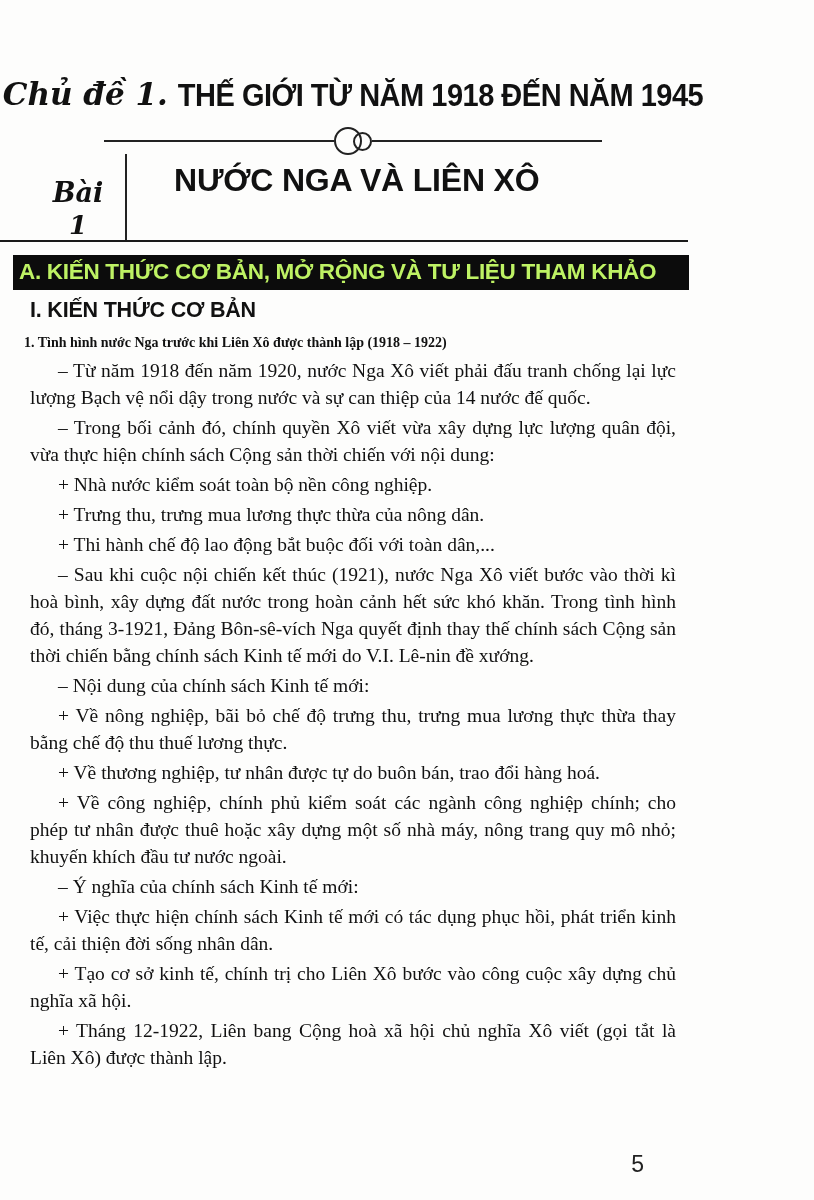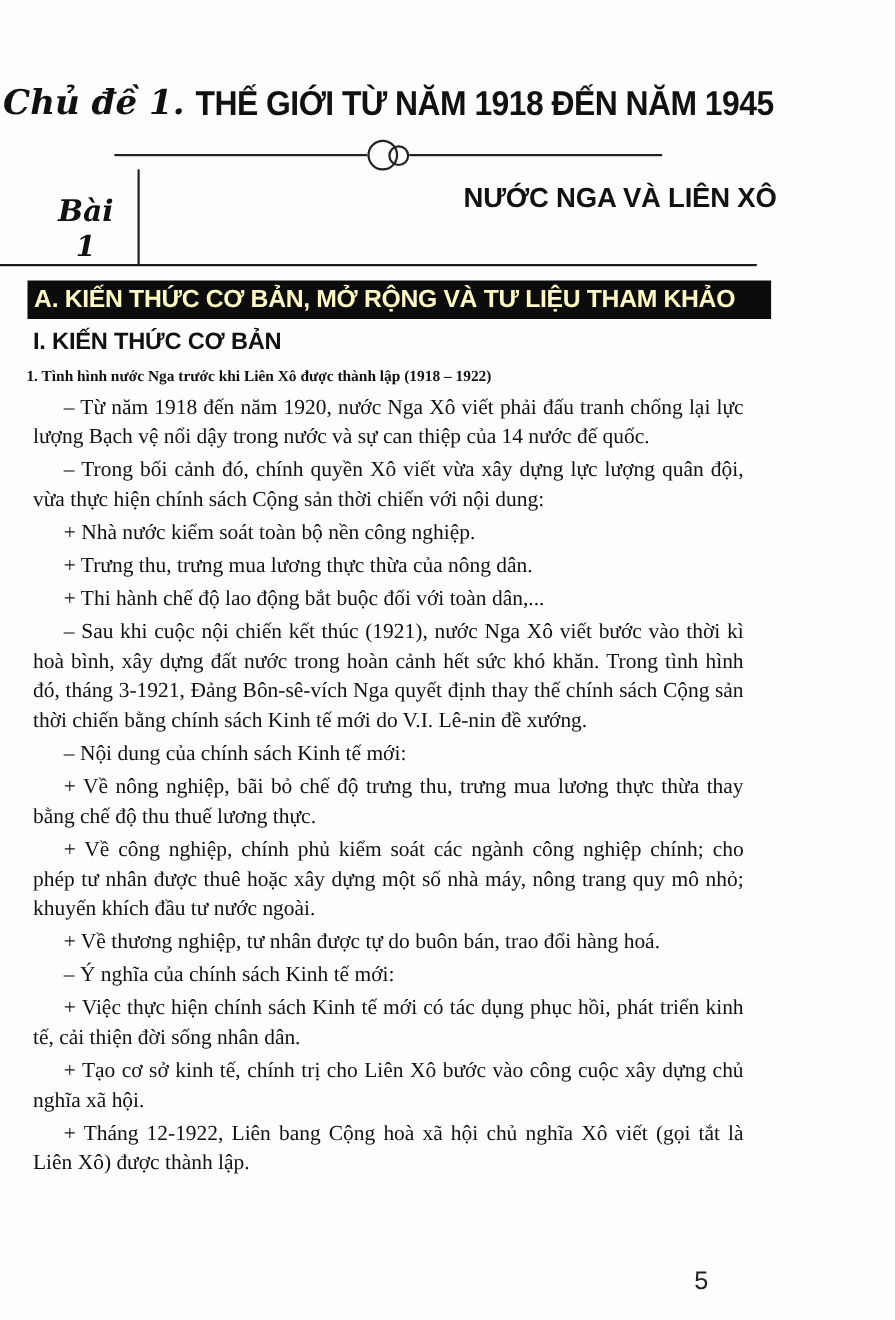--- a/index.html
+++ b/index.html
@@ -87,40 +87,40 @@
     top: -6px;
     bottom: 0;
     width: 2px;
     background: #222;
   }
   .lesson-title {
     position: absolute;
     left: 127px;
     right: 0;
     top: 2px;
-    text-align: right;
-    font-family: "Liberation Sans", sans-serif;
-    font-weight: 800;
-    font-size: 25px;
+    text-align: left;
+    font-family: "Liberation Sans", sans-serif;
+    font-weight: 800;
+    font-size: 32px;
     line-height: 37px;
     letter-spacing: -0.2px;
     margin-left: 47px;
   }
   .head-rule {
     margin: 0 18px 0 0;
     border-top: 2.5px solid #1a1a1a;
   }
 
   
   .banner {
-    margin: 13px 0 0 25px;
+    margin: 13px 0 0 13px;
     width: 676px;
     box-sizing: border-box;
     background: #0c0c0c;
-    color: #fef9c3;
+    color: #bef264;
     font-family: "Liberation Sans", sans-serif;
     font-weight: 800;
     font-size: 22.5px;
     line-height: 32px;
     padding: 1px 4px 2px 6px;
     letter-spacing: -0.3px;
   }
 
   .section-i {
     margin: 8px 0 0 30px;
@@ -194,22 +194,22 @@
 
   <div class="body-text">
     <p>– Từ năm 1918 đến năm 1920, nước Nga Xô viết phải đấu tranh chống lại lực lượng Bạch vệ nổi dậy trong nước và sự can thiệp của 14 nước đế quốc.</p>
     <p>– Trong bối cảnh đó, chính quyền Xô viết vừa xây dựng lực lượng quân đội, vừa thực hiện chính sách Cộng sản thời chiến với nội dung:</p>
     <p>+ Nhà nước kiểm soát toàn bộ nền công nghiệp.</p>
     <p>+ Trưng thu, trưng mua lương thực thừa của nông dân.</p>
     <p>+ Thi hành chế độ lao động bắt buộc đối với toàn dân,...</p>
     <p>– Sau khi cuộc nội chiến kết thúc (1921), nước Nga Xô viết bước vào thời kì hoà bình, xây dựng đất nước trong hoàn cảnh hết sức khó khăn. Trong tình hình đó, tháng 3-1921, Đảng Bôn-sê-vích Nga quyết định thay thế chính sách Cộng sản thời chiến bằng chính sách Kinh tế mới do V.I. Lê-nin đề xướng.</p>
     <p>– Nội dung của chính sách Kinh tế mới:</p>
     <p>+ Về nông nghiệp, bãi bỏ chế độ trưng thu, trưng mua lương thực thừa thay bằng chế độ thu thuế lương thực.</p>
+    <p>+ Về thương nghiệp, tư nhân được tự do buôn bán, trao đổi hàng hoá.</p>
     <p>+ Về công nghiệp, chính phủ kiểm soát các ngành công nghiệp chính; cho phép tư nhân được thuê hoặc xây dựng một số nhà máy, nông trang quy mô nhỏ; khuyến khích đầu tư nước ngoài.</p>
-    <p>+ Về thương nghiệp, tư nhân được tự do buôn bán, trao đổi hàng hoá.</p>
     <p>– Ý nghĩa của chính sách Kinh tế mới:</p>
     <p>+ Việc thực hiện chính sách Kinh tế mới có tác dụng phục hồi, phát triển kinh tế, cải thiện đời sống nhân dân.</p>
     <p>+ Tạo cơ sở kinh tế, chính trị cho Liên Xô bước vào công cuộc xây dựng chủ nghĩa xã hội.</p>
     <p>+ Tháng 12-1922, Liên bang Cộng hoà xã hội chủ nghĩa Xô viết (gọi tắt là Liên Xô) được thành lập.</p>
   </div>
 
   <div class="page-number">5</div>
 
 </div>
 

